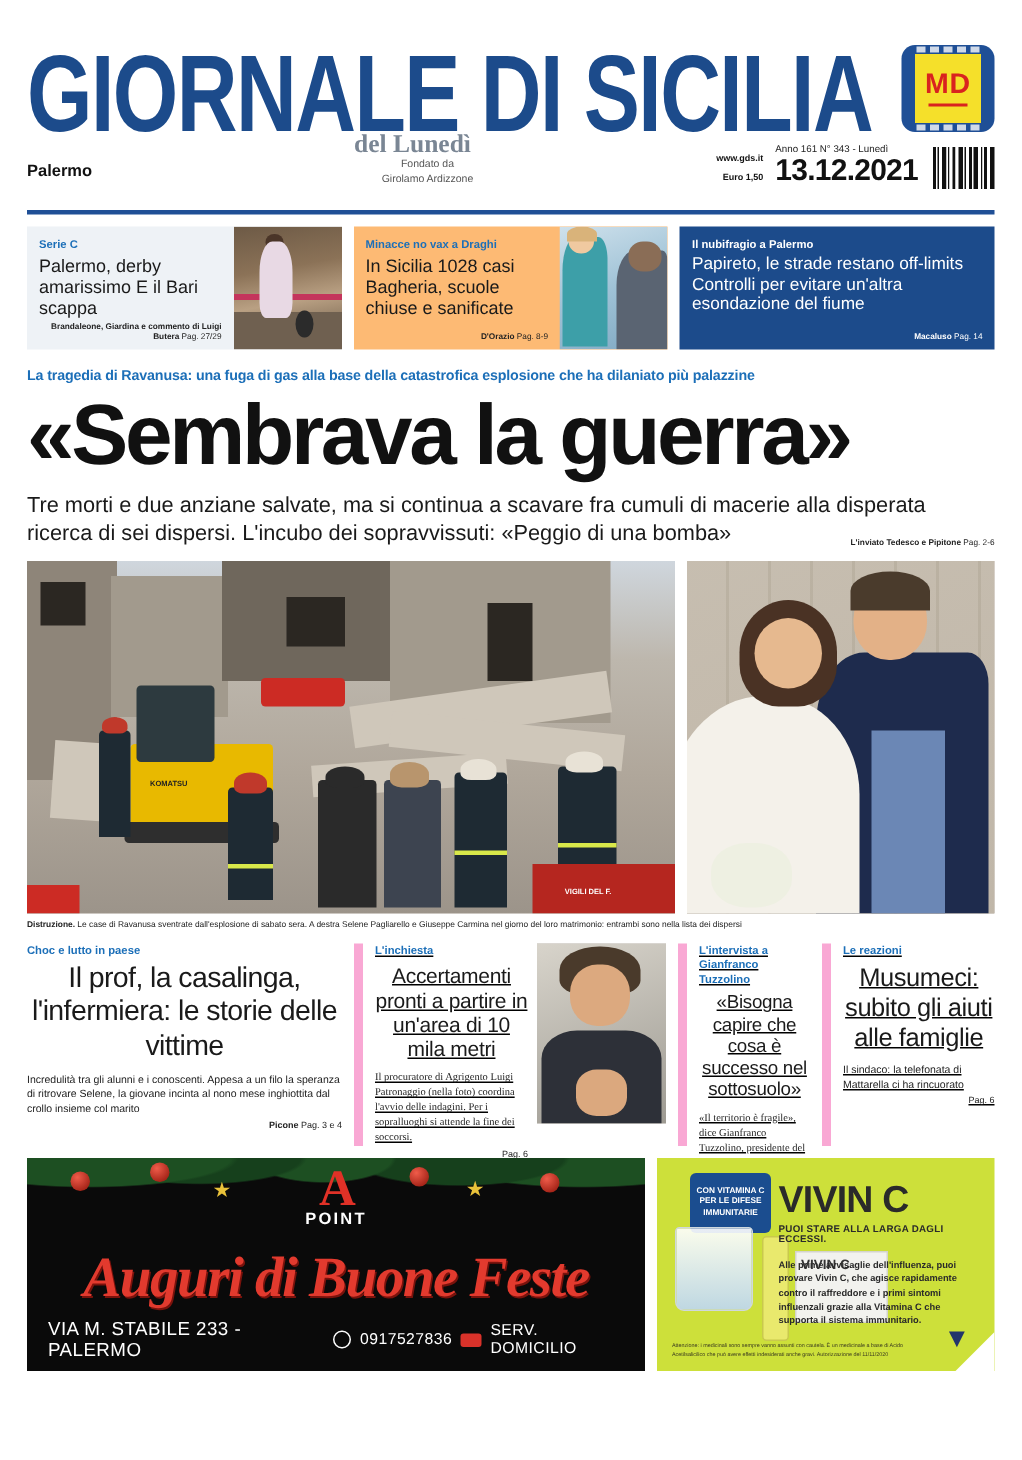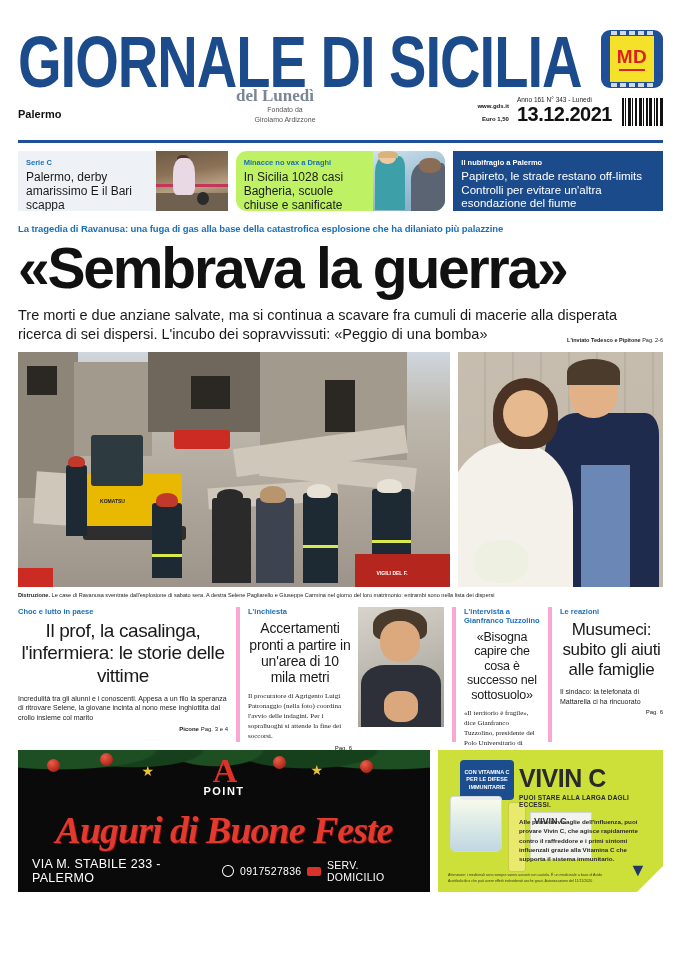--- a/index.html
+++ b/index.html
@@ -69,23 +69,23 @@
   .meta-date { text-align: left; }
   .meta-anno { font-size: 6.5px; color: #222; white-space: nowrap; }
   .meta-big { font-size: 20px; font-weight: 700; color: #111; letter-spacing: -0.5px; }
   .barcode { display: flex; align-items: flex-end; gap: 0px; height: 34px; margin-left: 2px; }
   .barcode i { display: block; background: #111; height: 28px; }
 
   .rule { height: 3px; background: #1f4f96; margin: 6px 18px 0 18px; }
 
   
   .teasers { display: flex; gap: 8px; padding: 8px 18px 0 18px; }
-  .teaser { flex: 1; display: flex; overflow: hidden; position: relative; height: 60px; }
+  .teaser { flex: 1; display: flex; overflow: hidden; position: relative; height: 82px; }
   .teaser.t1 { background: #eef2f6; }
-  .teaser.t2 { background: #bef264; border-radius: 11px; }
+  .teaser.t2 { background: #fdba74; }
   .teaser.t3 { background: #1c4b8b; }
   .teaser-txt { padding: 7px 8px 4px 8px; flex: 1; display: flex; flex-direction: column; }
   .kicker { font-size: 7.5px; font-weight: 700; color: #1c6fb8; margin-bottom: 3px; }
   .teaser.t3 .kicker { color: #ffffff; }
   .t-head { font-size: 12px; line-height: 1.18; color: #1a1a1a; font-weight: 400; }
   .teaser.t3 .t-head { color: #ffffff; font-size: 11.5px; }
   .t-by { margin-top: auto; font-size: 5.5px; color: #222; text-align: right; line-height: 1.3; }
   .teaser.t3 .t-by { color: #fff; }
   .t-by b { font-weight: 700; }
   .teaser-img { width: 72px; flex: 0 0 72px; position: relative; overflow: hidden; }
@@ -157,21 +157,21 @@
   .bouquet { position:absolute; left:8%; bottom:2%; width:26%; height:18%; background:#eef0e2; border-radius:45%; }
 
   .caption { padding: 5px 18px 0 18px; font-size: 5.6px; color: #222; line-height: 1.4; }
   .caption b { font-weight: 700; }
 
   
   .cols { display: flex; padding: 7px 18px 0 18px; gap: 0; height: 142px; }
   .col { padding: 0 8px; position: relative; }
   .col:first-child { padding-left: 0; }
   .col:last-child { padding-right: 0; }
-  .col + .col { border-left: 4px solid #f9a8d4; }
+  .col + .col { border-left: 6px solid #f9a8d4; text-decoration: underline; }
   .c1 { width: 218px; flex: 0 0 218px; }
   .c2 { width: 216px; flex: 0 0 216px; display: flex; gap: 6px; }
   .c3 { width: 96px; flex: 0 0 96px; }
   .c4 { width: 115px; flex: 0 0 115px; }
   .col-kicker { font-size: 7.5px; font-weight: 700; color: #1c6fb8; margin-bottom: 4px; line-height: 1.25; }
   .col-head { color: #1a1a1a; line-height: 1.16; font-weight: 400; text-align: center; }
   .c1 .col-head { font-size: 19px; letter-spacing: -0.4px; }
   .c2 .col-head { font-size: 14px; letter-spacing: -0.2px; }
   .c3 .col-head { font-size: 12.5px; letter-spacing: -0.2px; }
   .c4 .col-head { font-size: 17px; letter-spacing: -0.3px; }

